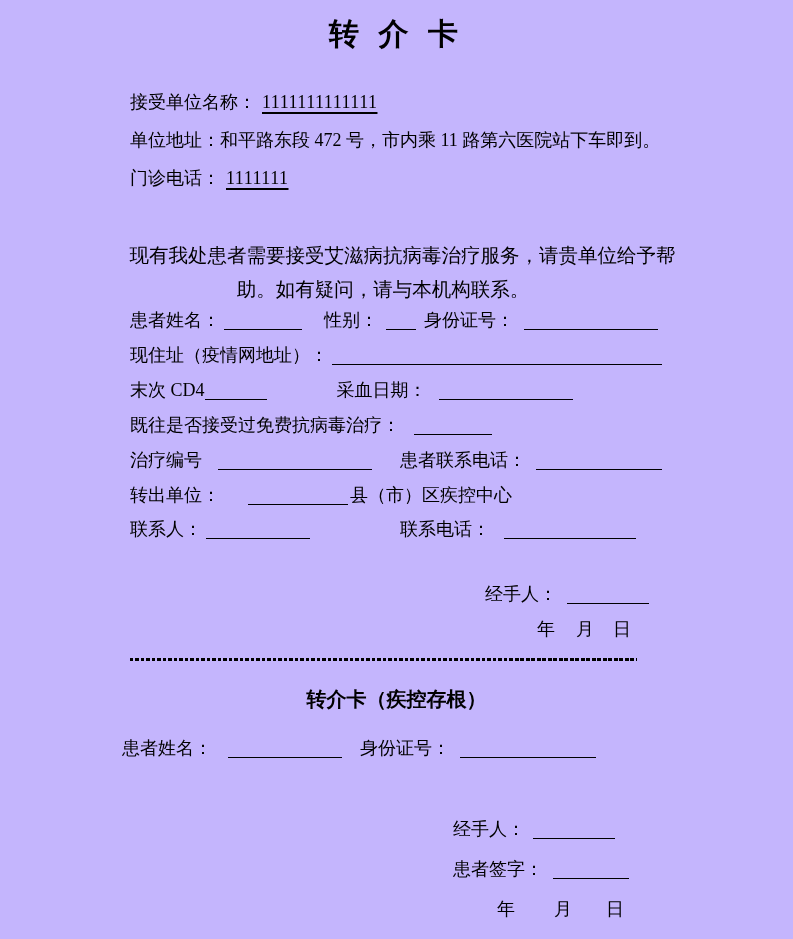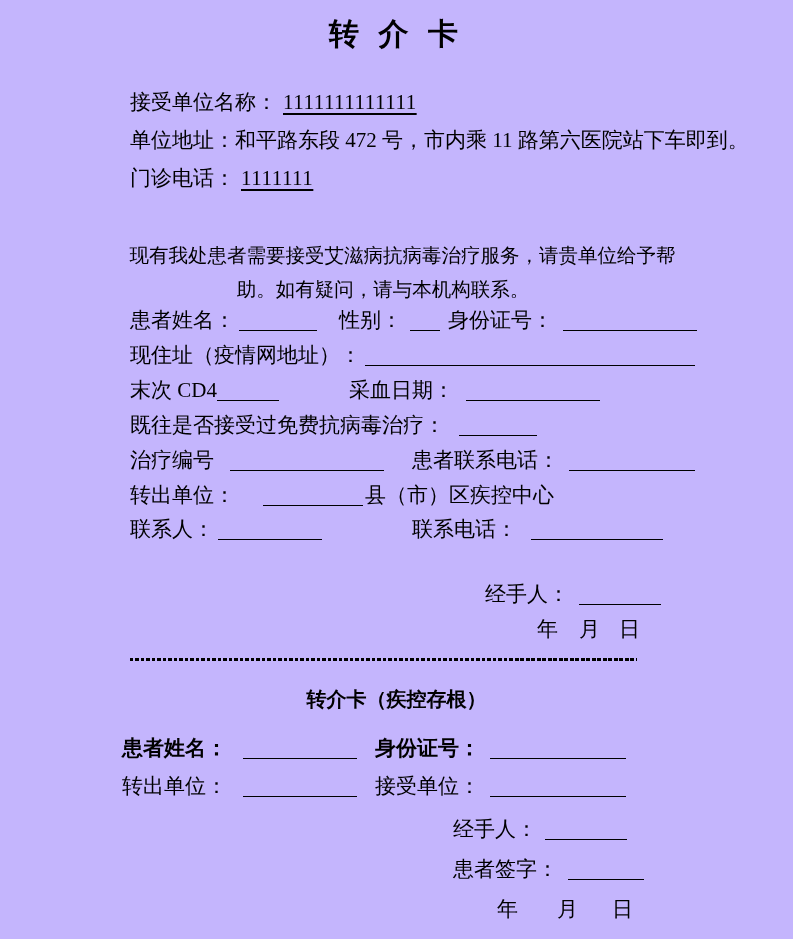--- a/index.html
+++ b/index.html
@@ -19,21 +19,21 @@
     width: 100%;
     text-align: center;
     font-size: 30px;
     font-weight: bold;
     letter-spacing: 6px;
     margin: 0;
   }
   .row {
     position: absolute;
     white-space: nowrap;
-    font-size: 21px;
+    font-size: 18px;
     line-height: 24px;
     text-align: right;
   }
   .para {
     position: absolute;
     left: 85px;
     top: 219px;
     width: 596px;
     font-size: 19.5px;
     line-height: 34px;
@@ -123,27 +123,24 @@
     <span>经手人：</span><span class="bl" style="width:82px; margin-left:10px;"></span>
   </div>
   <div class="row" style="left:537px; top:617px;">
     <span style="margin-right:21px;">年</span><span style="margin-right:19px;">月</span><span>日</span>
   </div>
 
   <div class="divider"></div>
 
   <h2 class="stub-title">转介卡（疾控存根）</h2>
 
-  <div class="row" style="left:122px; top:736px;font-weight:bold;">
+  <div class="row" style="left:122px; top:736px;">
     <span>患者姓名：</span><span class="bl" style="width:114px; margin-left:16px;"></span><span style="margin-left:18px;">身份证号：</span><span class="bl" style="width:136px; margin-left:10px;"></span>
   </div>
 
-  <div class="row" style="left:122px; top:774px;">
-    <span>转出单位：</span><span class="bl" style="width:114px; margin-left:16px;"></span><span style="margin-left:18px;">接受单位：</span><span class="bl" style="width:136px; margin-left:10px;"></span>
-  </div>
 
   <div class="row" style="left:453px; top:817px;">
     <span>经手人：</span><span class="bl" style="width:82px; margin-left:8px;"></span>
   </div>
 
   <div class="row" style="left:453px; top:857px;">
     <span>患者签字：</span><span class="bl" style="width:76px; margin-left:10px;"></span>
   </div>
 
   <div class="row" style="left:497px; top:897px;">

